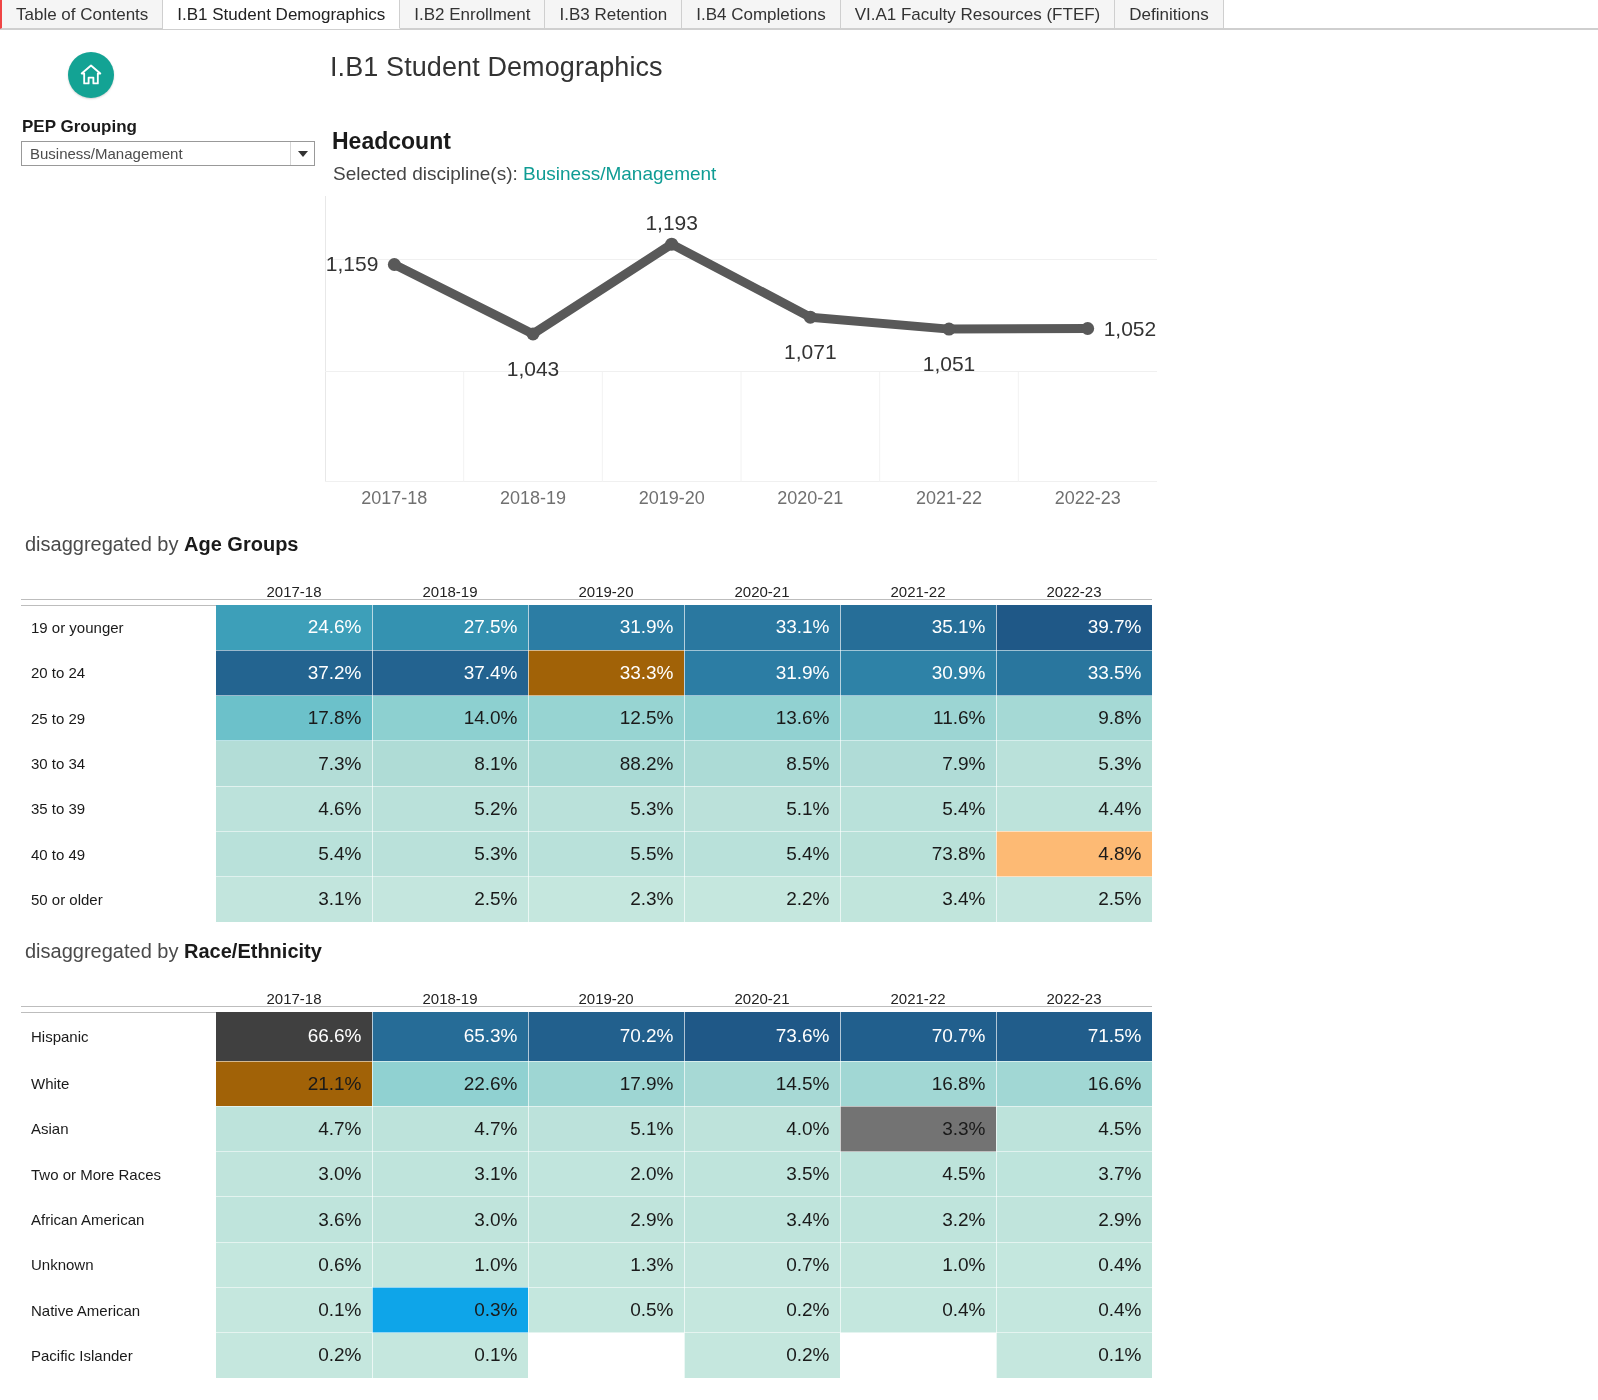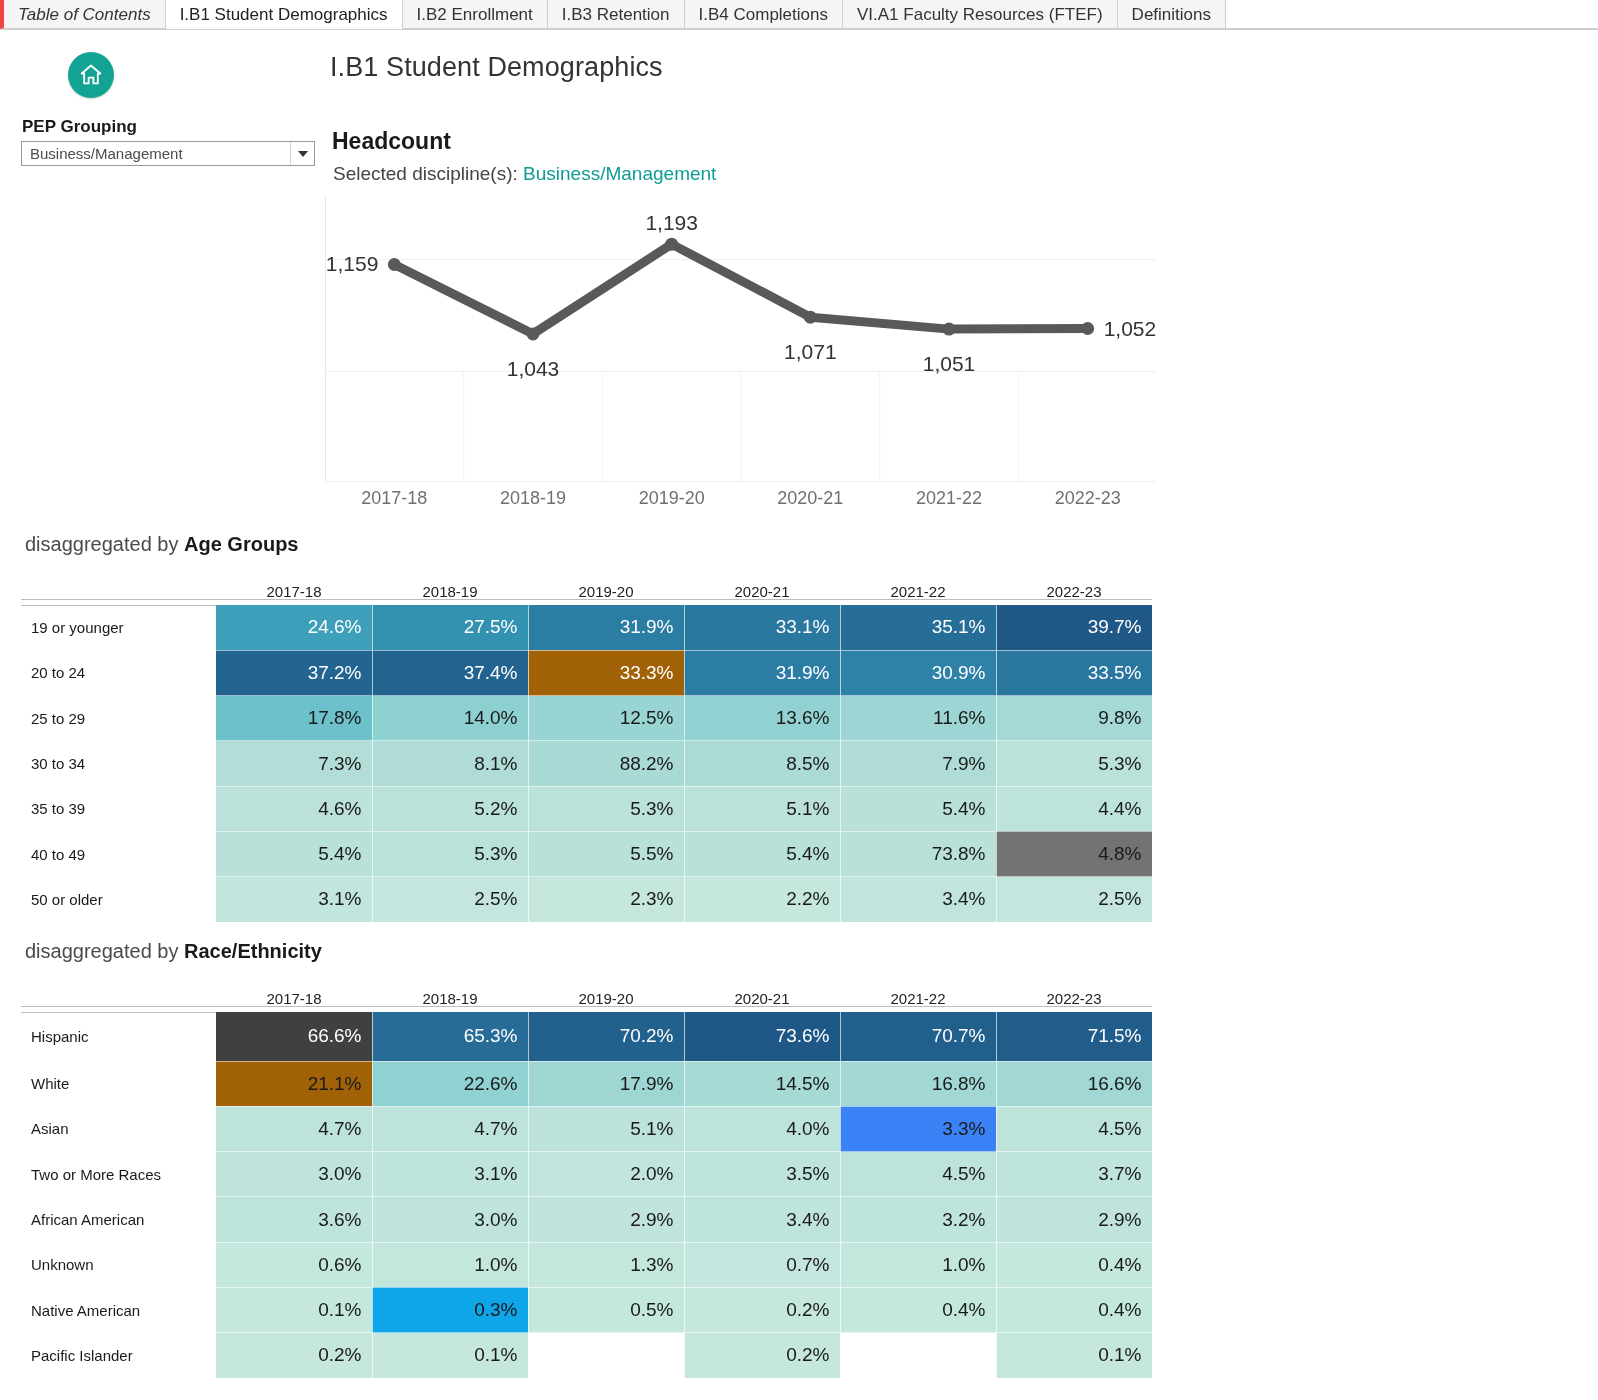--- a/index.html
+++ b/index.html
@@ -34,21 +34,21 @@
     font-size: 17px;
     color: #333333;
     background: #f5f5f5;
     border-right: 1px solid #cfcfcf;
     border-bottom: 1px solid #cfcfcf;
     box-sizing: border-box;
     white-space: nowrap;
     cursor: pointer;
     line-height: 1;
   }
-  .tab:first-child { border-left: 4px solid #ef4444; font-style: italic; }
+  .tab:first-child { border-left: 2px solid #ef4444; }
   .tab.active {
     background: #ffffff;
     border-bottom: 1px solid #ffffff;
     color: #222222;
   }
   .tabbar-filler {
     flex: 1;
     border-bottom: 1px solid #cfcfcf;
     background: #ffffff;
   }
@@ -359,21 +359,21 @@
             <td class="cell" style="background: rgb(185, 225, 218);">5.4%</td>
             <td class="cell" style="background: rgb(189, 227, 219);">4.4%</td>
           </tr>
           <tr style="height: 45.3px;">
             <td class="rowlbl">40 to 49</td>
             <td class="cell" style="background: rgb(185, 225, 218);">5.4%</td>
             <td class="cell" style="background: rgb(186, 225, 218);">5.3%</td>
             <td class="cell" style="background: rgb(185, 225, 218);">5.5%</td>
             <td class="cell" style="background: rgb(185, 225, 218);">5.4%</td>
             <td class="cell" style="background: rgb(185, 225, 217);">73.8%</td>
-            <td class="cell" style="background: #737373; padding-left: 19px;">4.8%</td>
+            <td class="cell" style="background: #fdba74; padding-left: 19px;">4.8%</td>
           </tr>
           <tr style="height: 45.3px;">
             <td class="rowlbl">50 or older</td>
             <td class="cell" style="background: rgb(194, 229, 221);">3.1%</td>
             <td class="cell" style="background: rgb(196, 230, 222);">2.5%</td>
             <td class="cell" style="background: rgb(197, 231, 222);">2.3%</td>
             <td class="cell" style="background: rgb(197, 231, 222);">2.2%</td>
             <td class="cell" style="background: rgb(193, 229, 220);">3.4%</td>
             <td class="cell" style="background: rgb(196, 230, 222);">2.5%</td>
           </tr>
@@ -426,21 +426,21 @@
             <td class="cell" style="background: rgb(167, 217, 213);">14.5%</td>
             <td class="cell" style="background: rgb(161, 215, 212);">16.8%</td>
             <td class="cell" style="background: rgb(161, 215, 212);">16.6%</td>
           </tr>
           <tr style="height: 45.3px;">
             <td class="rowlbl">Asian</td>
             <td class="cell" style="background: rgb(189, 227, 219);">4.7%</td>
             <td class="cell" style="background: rgb(189, 227, 219);">4.7%</td>
             <td class="cell" style="background: rgb(188, 226, 219);">5.1%</td>
             <td class="cell" style="background: rgb(190, 227, 219);">4.0%</td>
-            <td class="cell" style="background: #3b82f6;">3.3%</td>
+            <td class="cell" style="background: #737373;">3.3%</td>
             <td class="cell" style="background: rgb(189, 227, 219);">4.5%</td>
           </tr>
           <tr style="height: 45.3px;">
             <td class="rowlbl">Two or More Races</td>
             <td class="cell" style="background: rgb(192, 228, 220);">3.0%</td>
             <td class="cell" style="background: rgb(191, 228, 220);">3.1%</td>
             <td class="cell" style="background: rgb(193, 229, 221);">2.0%</td>
             <td class="cell" style="background: rgb(191, 228, 220);">3.5%</td>
             <td class="cell" style="background: rgb(189, 227, 219);">4.5%</td>
             <td class="cell" style="background: rgb(190, 228, 220);">3.7%</td>

